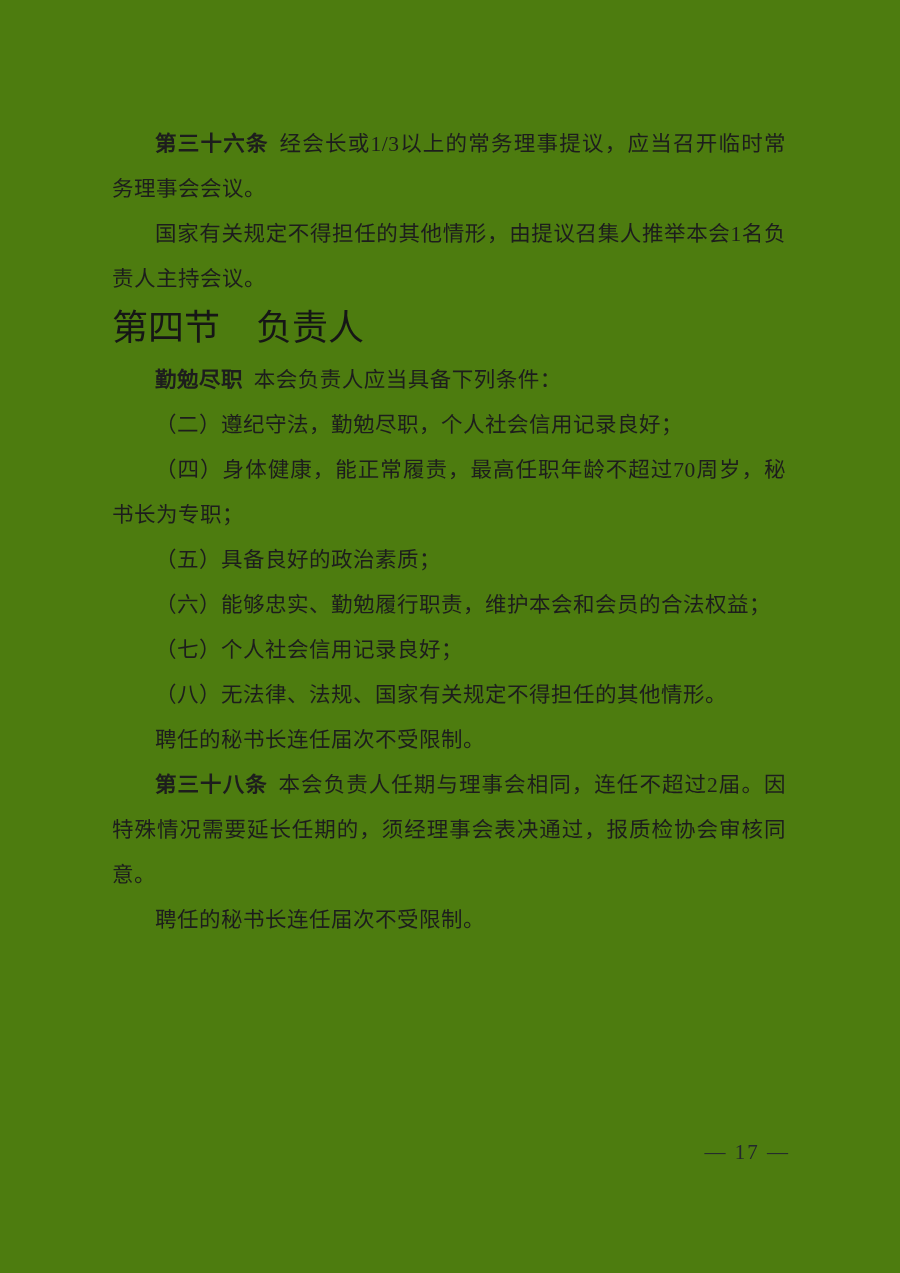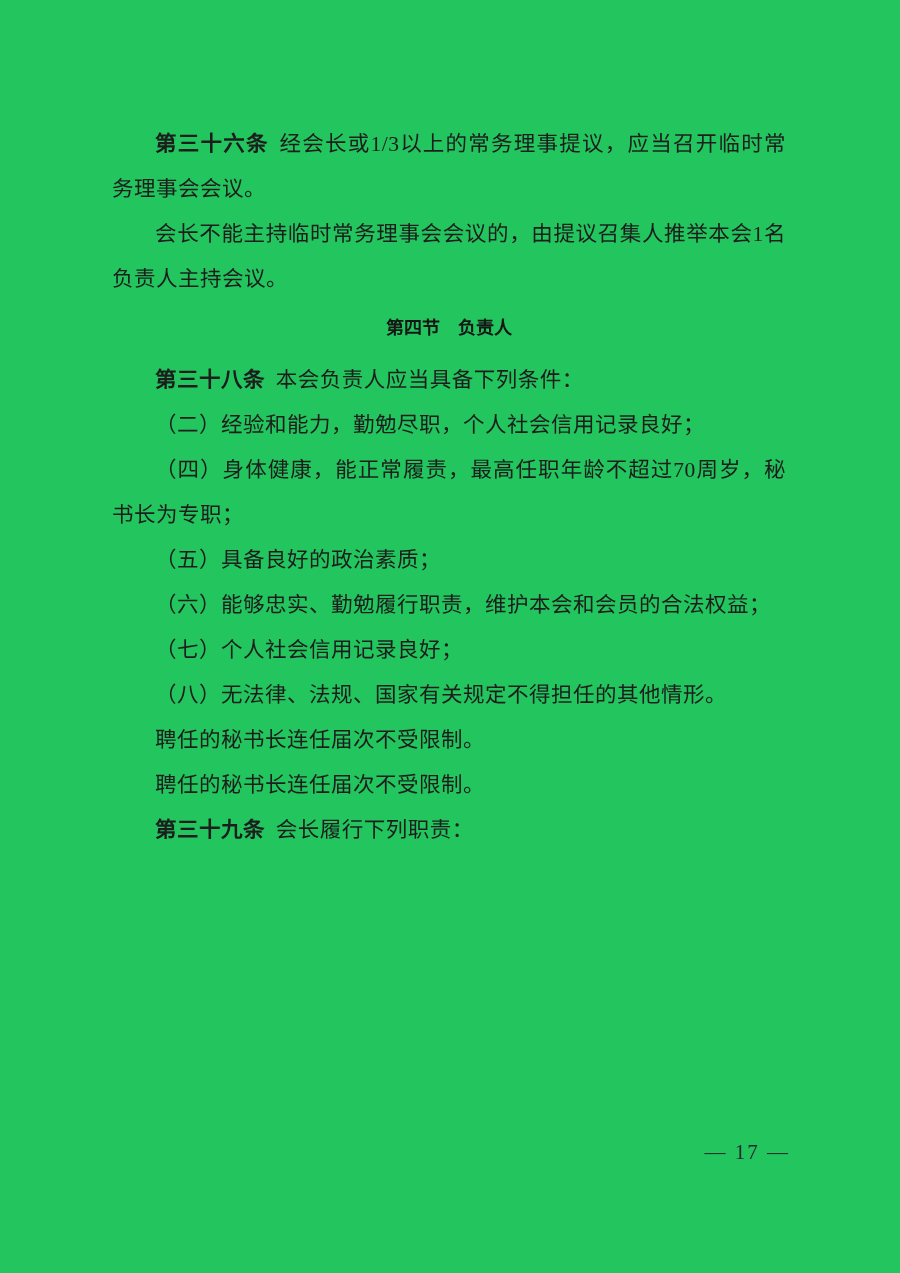--- a/index.html
+++ b/index.html
@@ -8,21 +8,21 @@
     height: 1273px;
     background: #ffffff;
     position: relative;
     overflow: hidden;
     font-family: "Liberation Serif", "DejaVu Serif", serif;
     color: #1d1d1d;
   }
   .page {
     position: absolute;
     inset: 0;
-    background: #22c55e;
+    background: #4d7c0f;
   }
   .content {
     position: absolute;
     left: 112px;
     top: 122px;
     width: 674px;
   }
   .para {
     margin: 0;
     font-size: 21.5px;
@@ -30,24 +30,23 @@
     text-align: justify;
     text-indent: 2em;
     letter-spacing: 0.5px;
   }
   .lead {
     font-weight: bold;
     margin-right: 0.5em;
   }
   .heading {
     margin: 2px 0 6px 0;
-    font-size: 18px;
+    font-size: 36px;
     line-height: 48px;
-    font-weight: bold;
-    text-align: center;
+    font-weight: normal;
     text-indent: 0;
     font-family: "Liberation Sans", "DejaVu Sans", sans-serif;
     color: #161616;
   }
   .footer {
     position: absolute;
     top: 1140px;
     right: 110px;
     font-size: 21px;
     line-height: 24px;
@@ -56,36 +55,36 @@
   }
 </style>
 </head>
 <body>
 
 <div class="page">
   <div class="content">
 
     <p class="para"><span class="lead">第三十六条</span><span>经会长或1/3以上的常务理事提议，应当召开临时常务理事会会议。</span></p>
 
-    <p class="para"><span>会长不能主持临时常务理事会会议的，由提议召集人推举本会1名负责人主持会议。</span></p>
+    <p class="para"><span>国家有关规定不得担任的其他情形，由提议召集人推举本会1名负责人主持会议。</span></p>
 
     <h3 class="heading">第四节　负责人</h3>
 
-    <p class="para"><span class="lead">第三十八条</span><span>本会负责人应当具备下列条件：</span></p>
+    <p class="para"><span class="lead">勤勉尽职</span><span>本会负责人应当具备下列条件：</span></p>
 
-    <p class="para"><span>（二）经验和能力，勤勉尽职，个人社会信用记录良好；</span></p>
+    <p class="para"><span>（二）遵纪守法，勤勉尽职，个人社会信用记录良好；</span></p>
     <p class="para"><span>（四）身体健康，能正常履责，最高任职年龄不超过70周岁，秘书长为专职；</span></p>
     <p class="para"><span>（五）具备良好的政治素质；</span></p>
     <p class="para"><span>（六）能够忠实、勤勉履行职责，维护本会和会员的合法权益；</span></p>
     <p class="para"><span>（七）个人社会信用记录良好；</span></p>
     <p class="para"><span>（八）无法律、法规、国家有关规定不得担任的其他情形。</span></p>
 
     <p class="para"><span>聘任的秘书长连任届次不受限制。</span></p>
 
+    <p class="para"><span class="lead">第三十八条</span><span>本会负责人任期与理事会相同，连任不超过2届。因特殊情况需要延长任期的，须经理事会表决通过，报质检协会审核同意。</span></p>
 
     <p class="para"><span>聘任的秘书长连任届次不受限制。</span></p>
 
-    <p class="para"><span class="lead">第三十九条</span><span>会长履行下列职责：</span></p>
 
   </div>
 
   <div class="footer">— 17 —</div>
 </div>
 
 </body></html>

